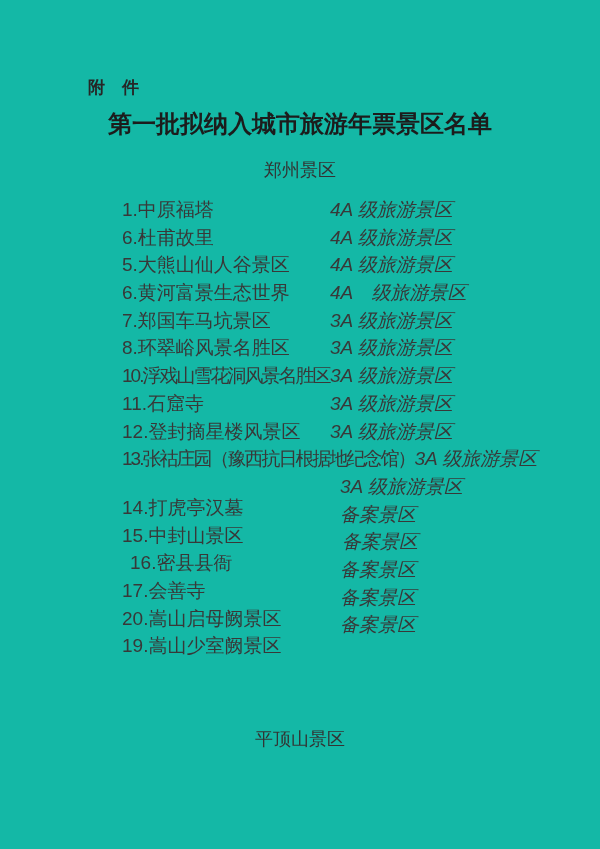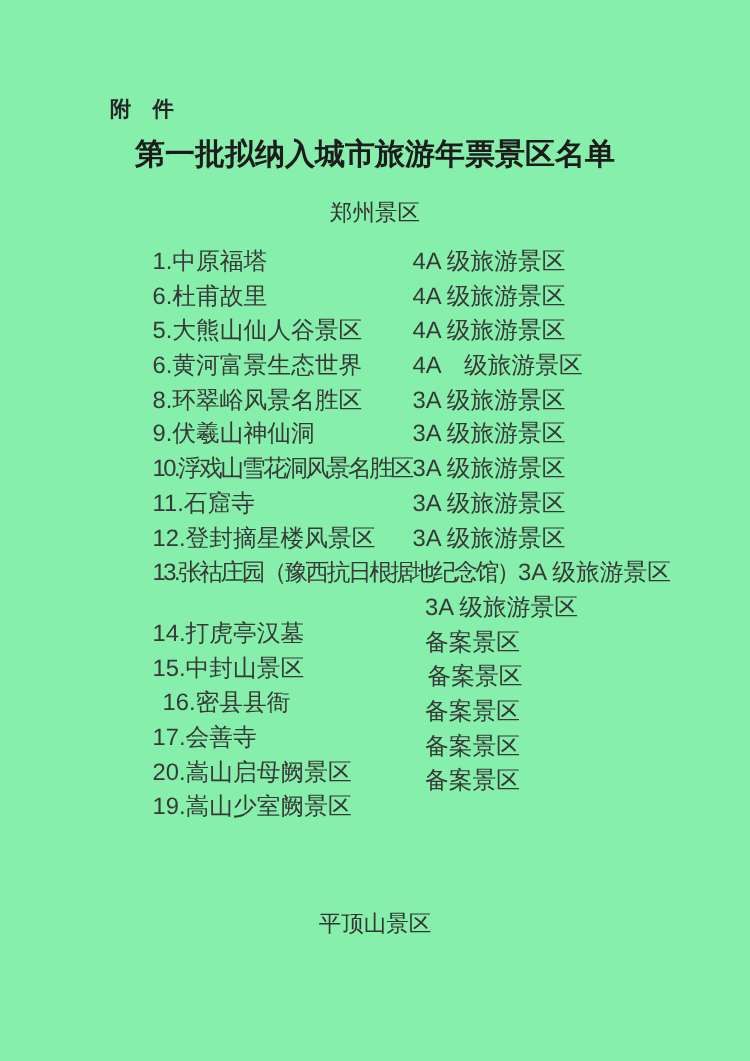--- a/index.html
+++ b/index.html
@@ -4,21 +4,21 @@
 <style>
   html, body {
     margin: 0;
     padding: 0;
     background: #ffffff;
   }
   .page {
     position: relative;
     width: 600px;
     height: 849px;
-    background: #86efac;
+    background: #14b8a6;
     overflow: hidden;
     font-family: "Liberation Sans", sans-serif;
     color: #383838;
   }
   .attachment {
     position: absolute;
     left: 88px;
     top: 76px;
     font-family: "Liberation Serif", serif;
     font-weight: bold;
@@ -67,39 +67,40 @@
   .row .name {
     display: inline-block;
     vertical-align: top;
     min-width: 208px;
   }
   .row.wide .name { min-width: 218px; margin-top: 21px; }
   .row.indent .name { padding-left: 8px; min-width: 212px; }
   .row.condensed .name { letter-spacing: -2px; }
   .row .rating {
     white-space: pre;
+    font-style: italic;
   }
 </style>
 </head>
 <body>
 
 <div class="page">
   <div class="attachment">附　件</div>
 
   <h1 class="doc-title">第一批拟纳入城市旅游年票景区名单</h1>
 
   <div class="section-heading zhengzhou">郑州景区</div>
 
   <div class="scenic-list" id="scenic-list">
       <div class="row"><span class="name">1.中原福塔</span><span class="rating">4A 级旅游景区</span></div>
       <div class="row"><span class="name">6.杜甫故里</span><span class="rating">4A 级旅游景区</span></div>
       <div class="row"><span class="name">5.大熊山仙人谷景区</span><span class="rating">4A 级旅游景区</span></div>
       <div class="row"><span class="name">6.黄河富景生态世界</span><span class="rating">4A　级旅游景区</span></div>
+      <div class="row"><span class="name">7.郑国车马坑景区</span><span class="rating">3A 级旅游景区</span></div>
       <div class="row"><span class="name">8.环翠峪风景名胜区</span><span class="rating">3A 级旅游景区</span></div>
-      <div class="row"><span class="name">9.伏羲山神仙洞</span><span class="rating">3A 级旅游景区</span></div>
       <div class="row condensed"><span class="name">10.浮戏山雪花洞风景名胜区</span><span class="rating">3A 级旅游景区</span></div>
       <div class="row"><span class="name">11.石窟寺</span><span class="rating">3A 级旅游景区</span></div>
       <div class="row"><span class="name">12.登封摘星楼风景区</span><span class="rating">3A 级旅游景区</span></div>
       <div class="row condensed"><span class="name">13.张祜庄园（豫西抗日根据地纪念馆）</span><span class="rating">3A 级旅游景区</span></div>
       <div class="row wide"><span class="name">14.打虎亭汉墓</span><span class="rating">3A 级旅游景区</span></div>
       <div class="row wide"><span class="name">15.中封山景区</span><span class="rating">备案景区</span></div>
       <div class="row wide indent"><span class="name">16.密县县衙</span><span class="rating">备案景区</span></div>
       <div class="row wide"><span class="name">17.会善寺</span><span class="rating">备案景区</span></div>
       <div class="row wide"><span class="name">20.嵩山启母阙景区</span><span class="rating">备案景区</span></div>
       <div class="row wide"><span class="name">19.嵩山少室阙景区</span><span class="rating">备案景区</span></div>

